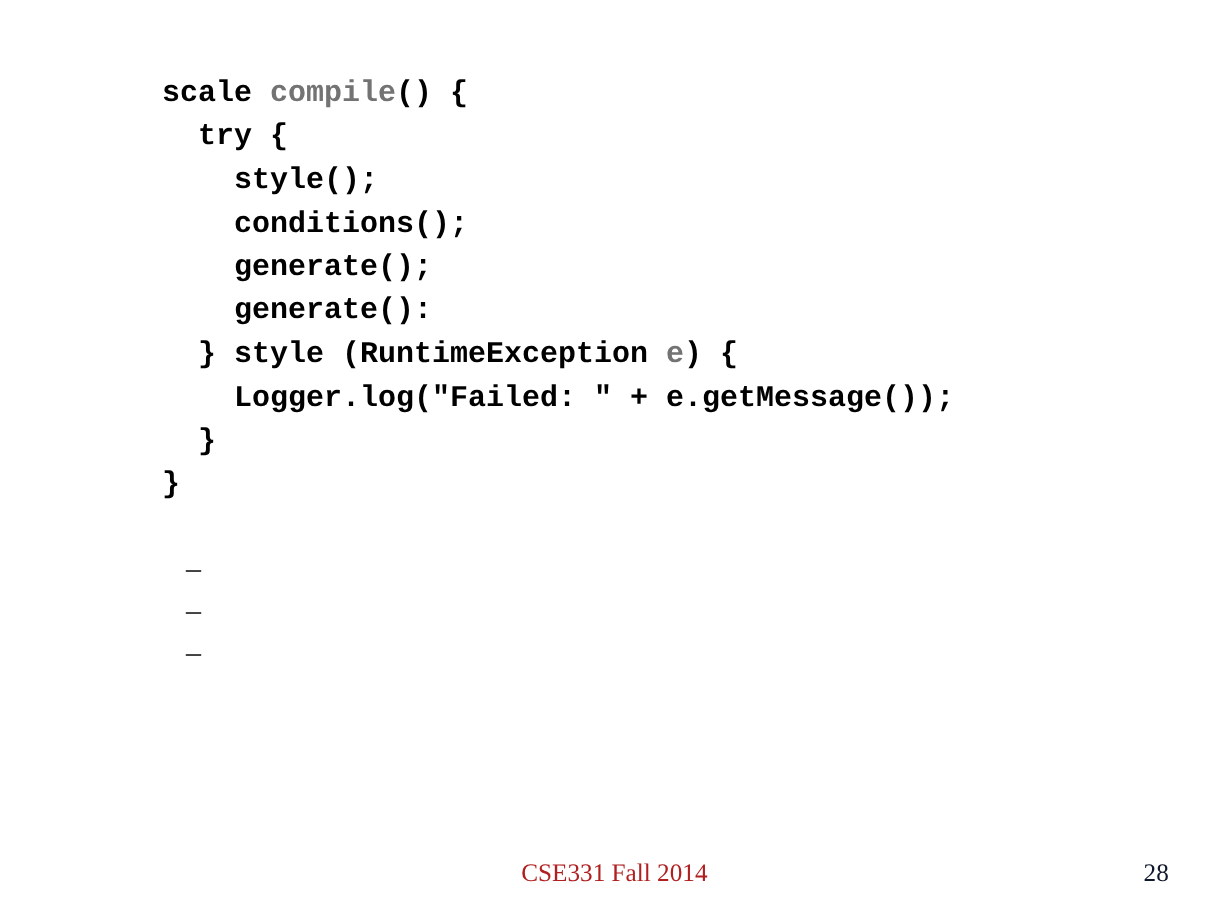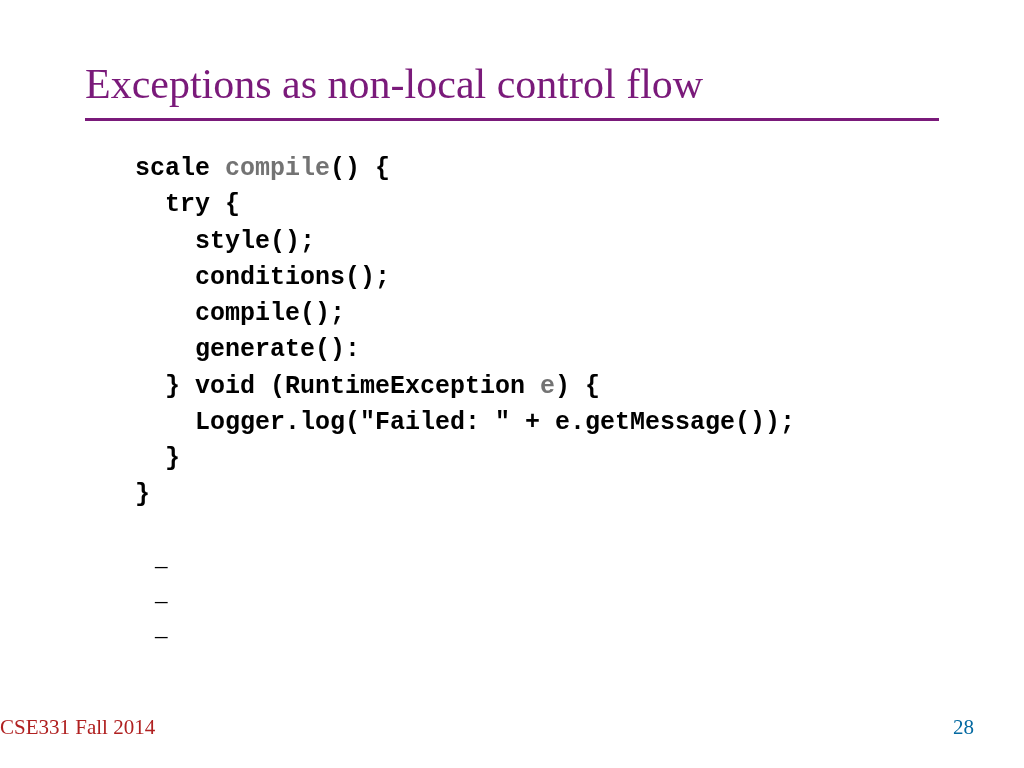--- a/index.html
+++ b/index.html
@@ -41,46 +41,45 @@
   }
   .bullets .dash {
     width: 30px;
     flex: 0 0 30px;
   }
   .footer-center {
     position: absolute;
     bottom: 28px;
     left: 0;
     width: 1024px;
-    text-align: left;
+    text-align: center;
     color: #b02020;
     font-size: 21px;
   }
   .footer-right {
     position: absolute;
     bottom: 28px;
     right: 50px;
-    color: #0369a1;
+    color: #0f172a;
     font-size: 21px;
   }
 </style>
 </head>
 <body>
 
 <div class="slide">
 
-  <h1 class="title">Exceptions as non-local control flow</h1>
 
   <div class="code-block"><span><span>scale </span><span class="kw-blue">compile</span><span>() {</span></span>
 <span>  try {</span>
 <span>    style();</span>
 <span>    conditions();</span>
-<span>    compile();</span>
+<span>    generate();</span>
 <span>    generate():</span>
-<span><span>  } void (RuntimeException </span><span class="kw-blue">e</span><span>) {</span></span>
+<span><span>  } style (RuntimeException </span><span class="kw-blue">e</span><span>) {</span></span>
 <span>    Logger.log("Failed: " + e.getMessage());</span>
 <span>  }</span>
 <span>}</span></div>
 
   <div class="bullets">
     <div class="row">
       <span class="dash">–</span>
     </div>
     <div class="row">
       <span class="dash">–</span>

